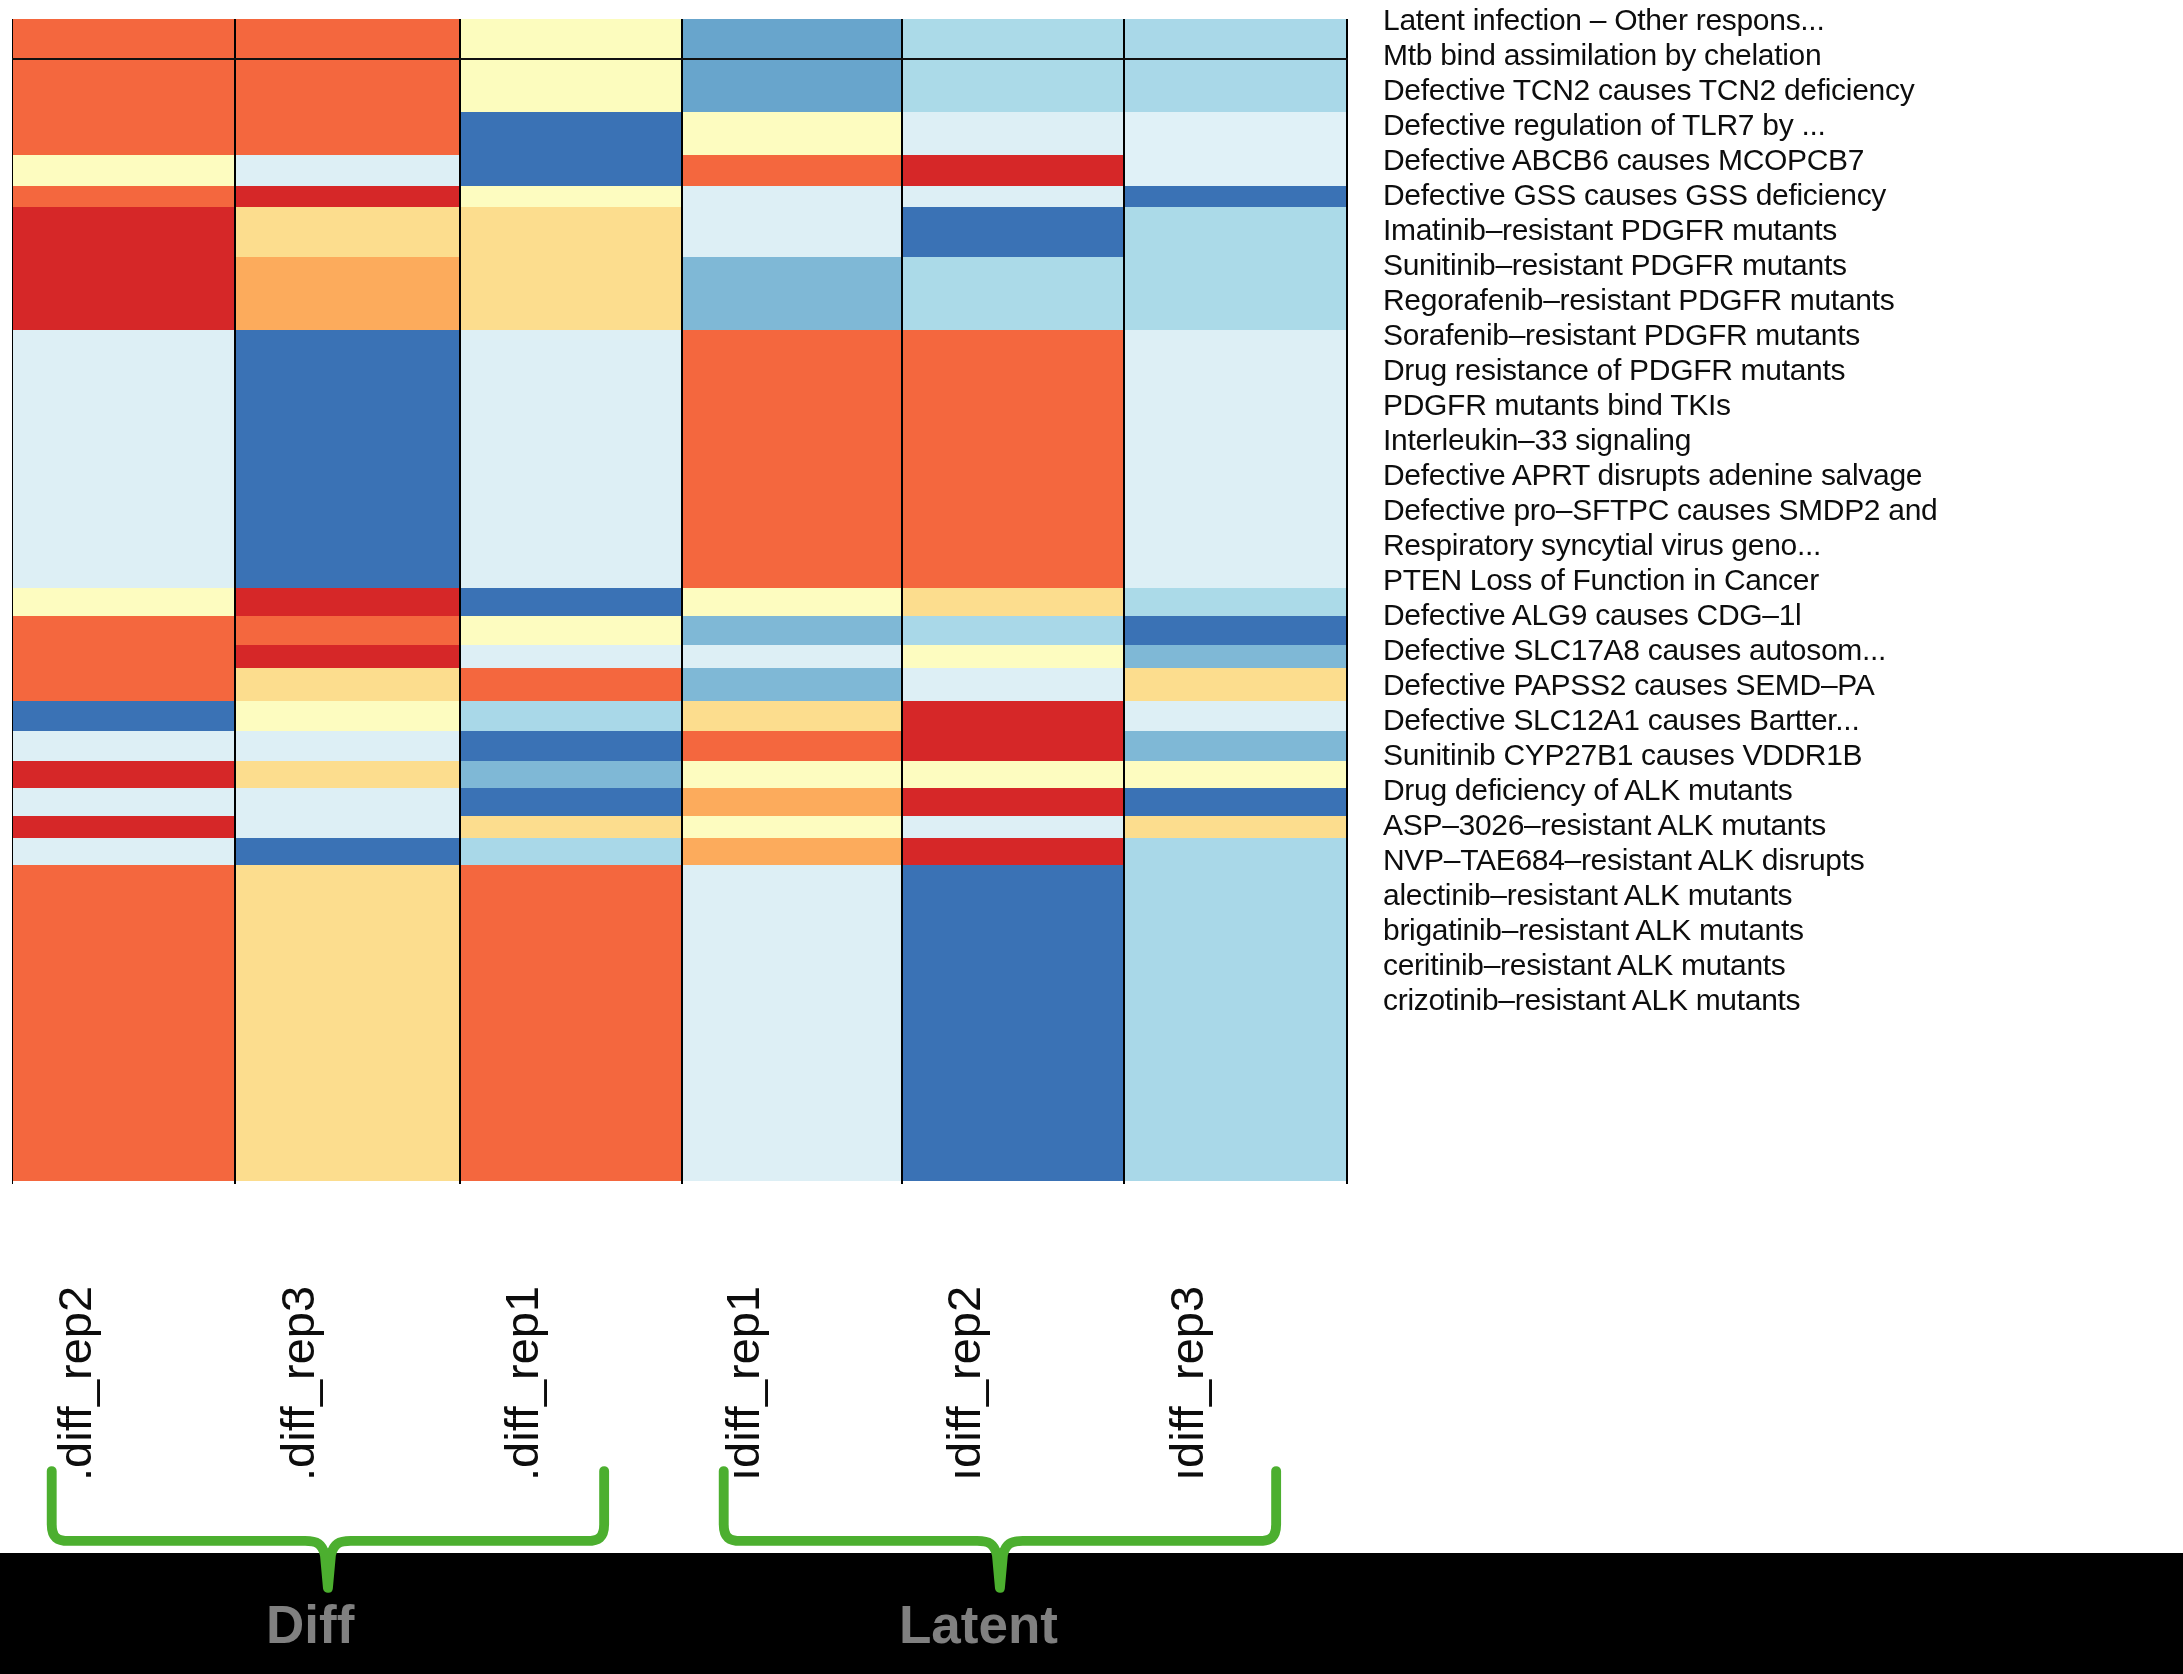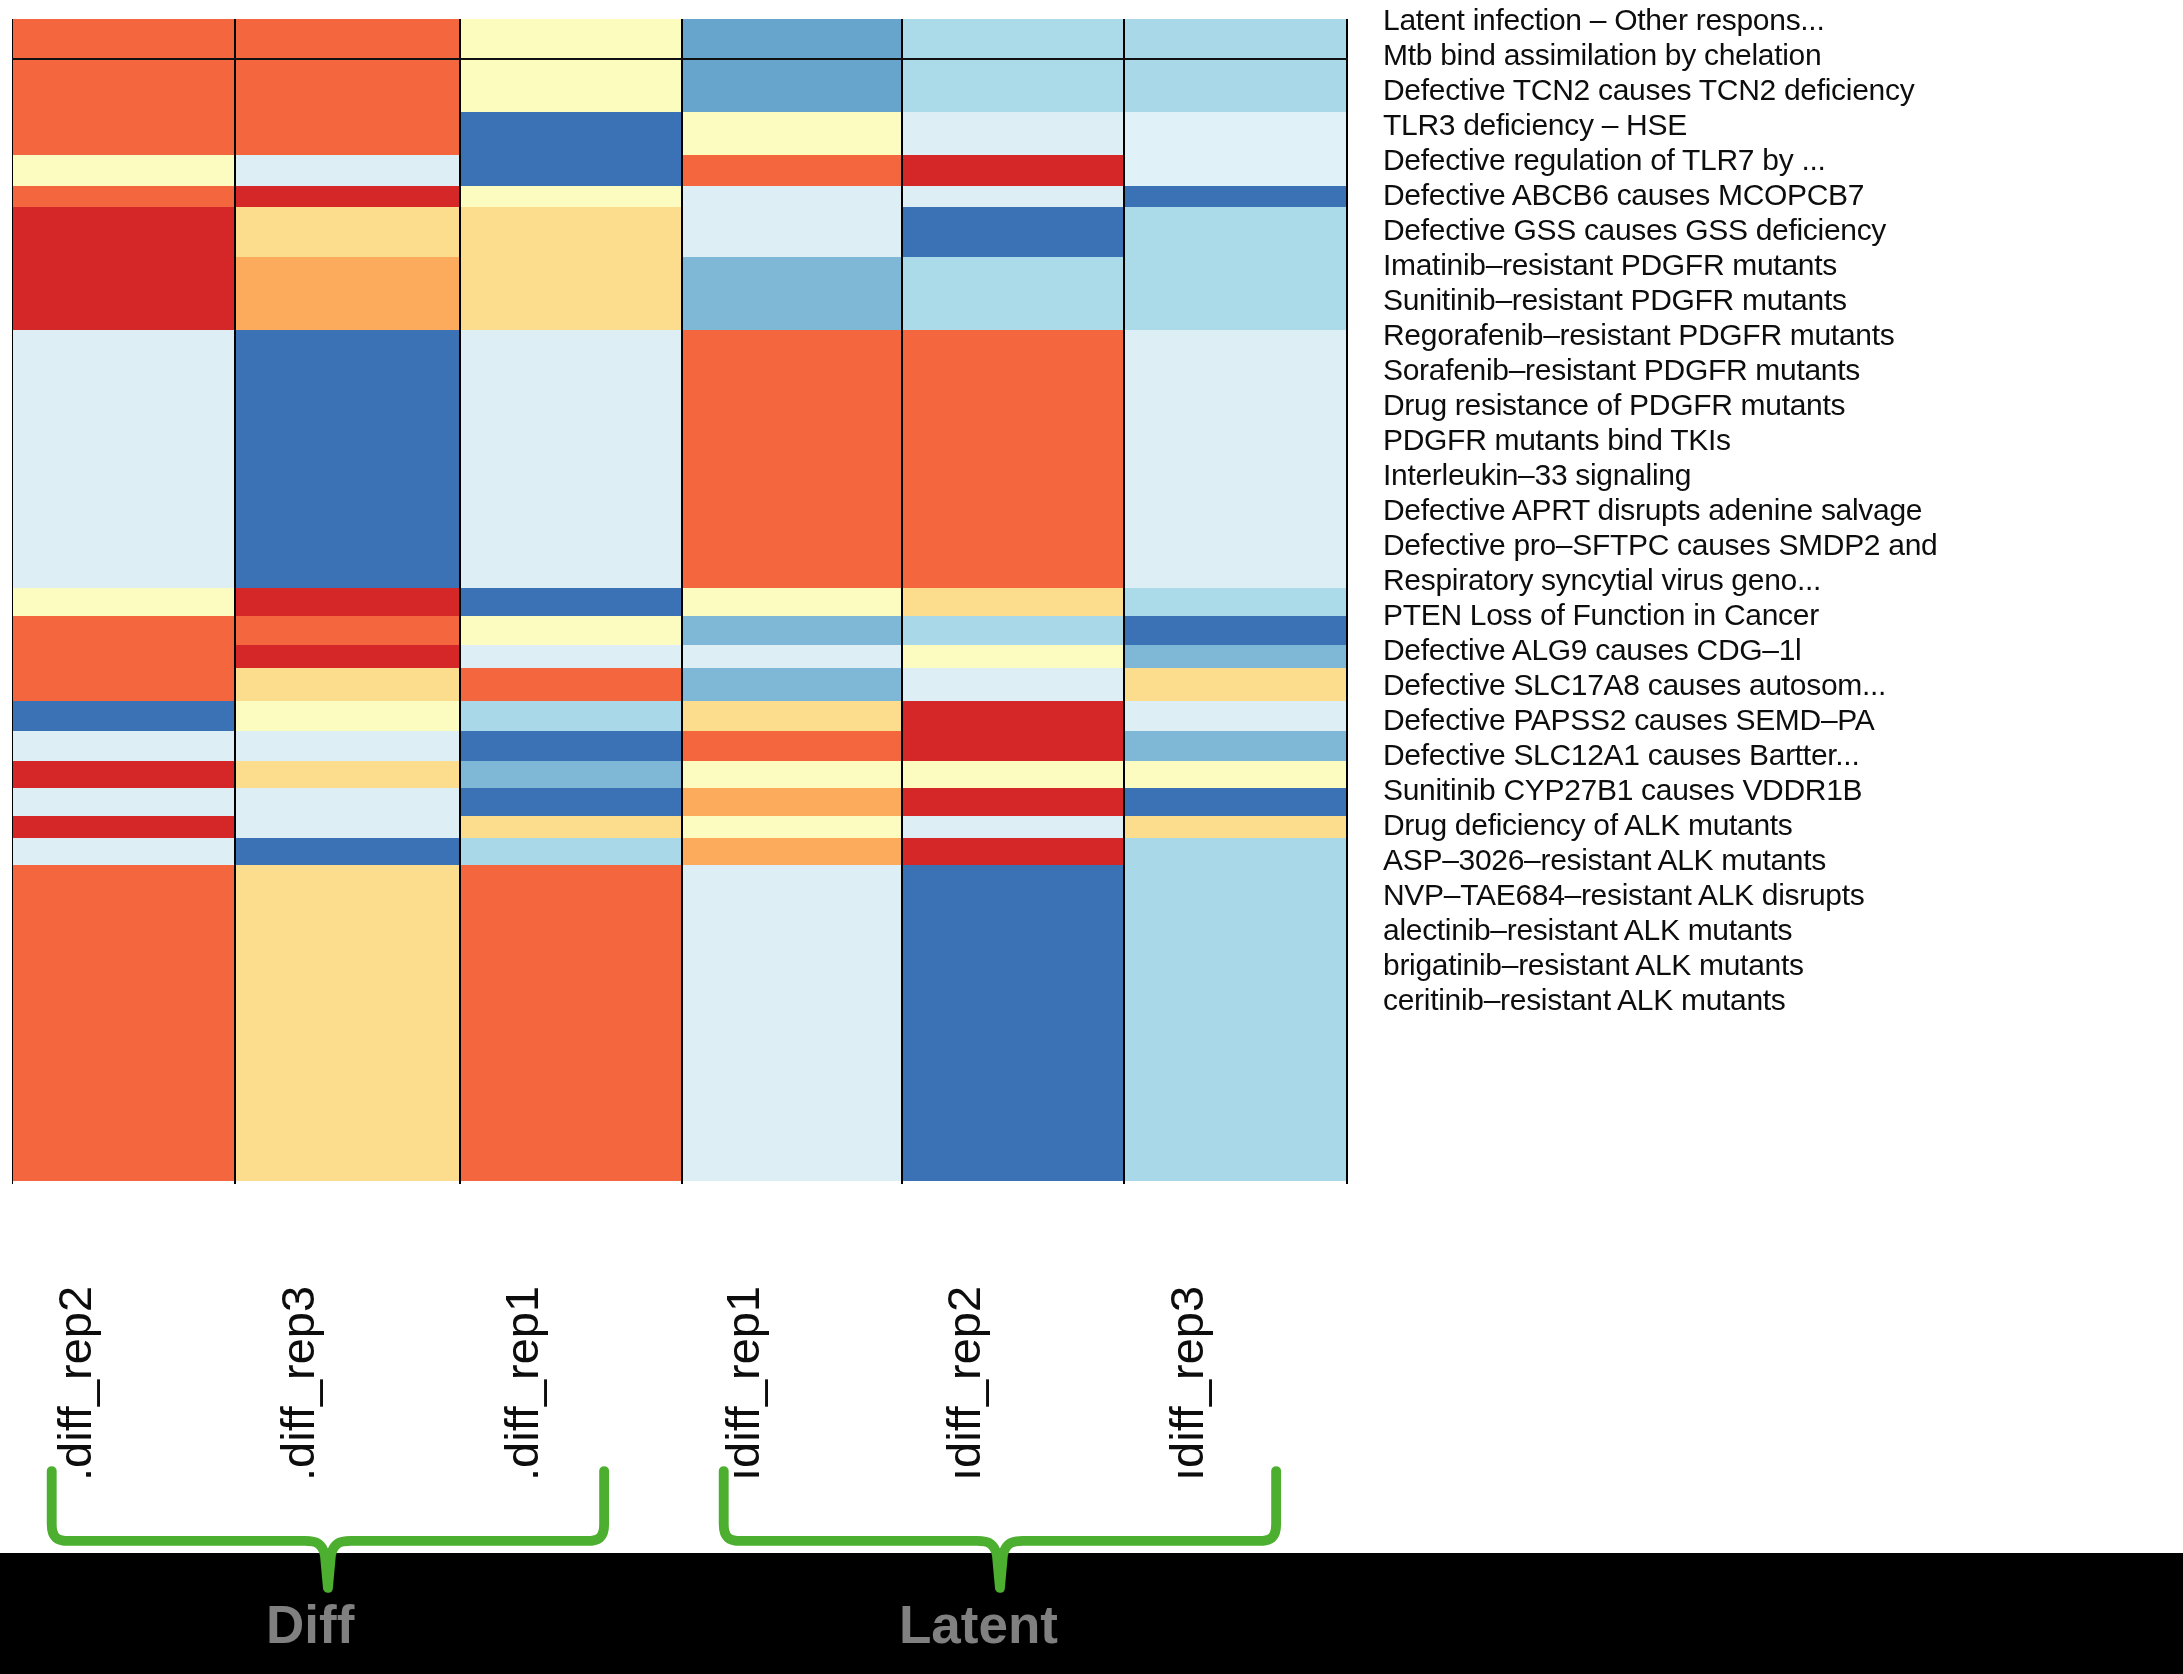--- a/index.html
+++ b/index.html
@@ -276,21 +276,20 @@
       <div class="hm-cell" style="height: 48px; background: rgb(169, 216, 232);"></div>
       <div class="hm-cell" style="height: 48px; background: rgb(169, 216, 232);"></div>
     </div>
   </div>
 <div id="top-rule"></div>
 
 <div id="row-labels">
     <div class="row-label">Latent infection – Other respons...</div>
     <div class="row-label">Mtb bind assimilation by chelation</div>
     <div class="row-label">Defective TCN2 causes TCN2 deficiency</div>
-    <div class="row-label">TLR3 deficiency – HSE</div>
     <div class="row-label">Defective regulation of TLR7 by ...</div>
     <div class="row-label">Defective ABCB6 causes MCOPCB7</div>
     <div class="row-label">Defective GSS causes GSS deficiency</div>
     <div class="row-label">Imatinib–resistant PDGFR mutants</div>
     <div class="row-label">Sunitinib–resistant PDGFR mutants</div>
     <div class="row-label">Regorafenib–resistant PDGFR mutants</div>
     <div class="row-label">Sorafenib–resistant PDGFR mutants</div>
     <div class="row-label">Drug resistance of PDGFR mutants</div>
     <div class="row-label">PDGFR mutants bind TKIs</div>
     <div class="row-label">Interleukin–33 signaling</div>
@@ -302,20 +301,21 @@
     <div class="row-label">Defective SLC17A8 causes autosom...</div>
     <div class="row-label">Defective PAPSS2 causes SEMD–PA</div>
     <div class="row-label">Defective SLC12A1 causes Bartter...</div>
     <div class="row-label">Sunitinib CYP27B1 causes VDDR1B</div>
     <div class="row-label">Drug deficiency of ALK mutants</div>
     <div class="row-label">ASP–3026–resistant ALK mutants</div>
     <div class="row-label">NVP–TAE684–resistant ALK disrupts</div>
     <div class="row-label">alectinib–resistant ALK mutants</div>
     <div class="row-label">brigatinib–resistant ALK mutants</div>
     <div class="row-label">ceritinib–resistant ALK mutants</div>
+    <div class="row-label">crizotinib–resistant ALK mutants</div>
   </div>
 
 <div id="col-labels">
     <div class="col-label-slot" style="width: 222px;">
       <div class="col-label-inner" style="left: 90px;">.diff_rep2</div>
     </div>
     <div class="col-label-slot" style="width: 225px;">
       <div class="col-label-inner" style="left: 91px;">.diff_rep3</div>
     </div>
     <div class="col-label-slot" style="width: 222px;">

